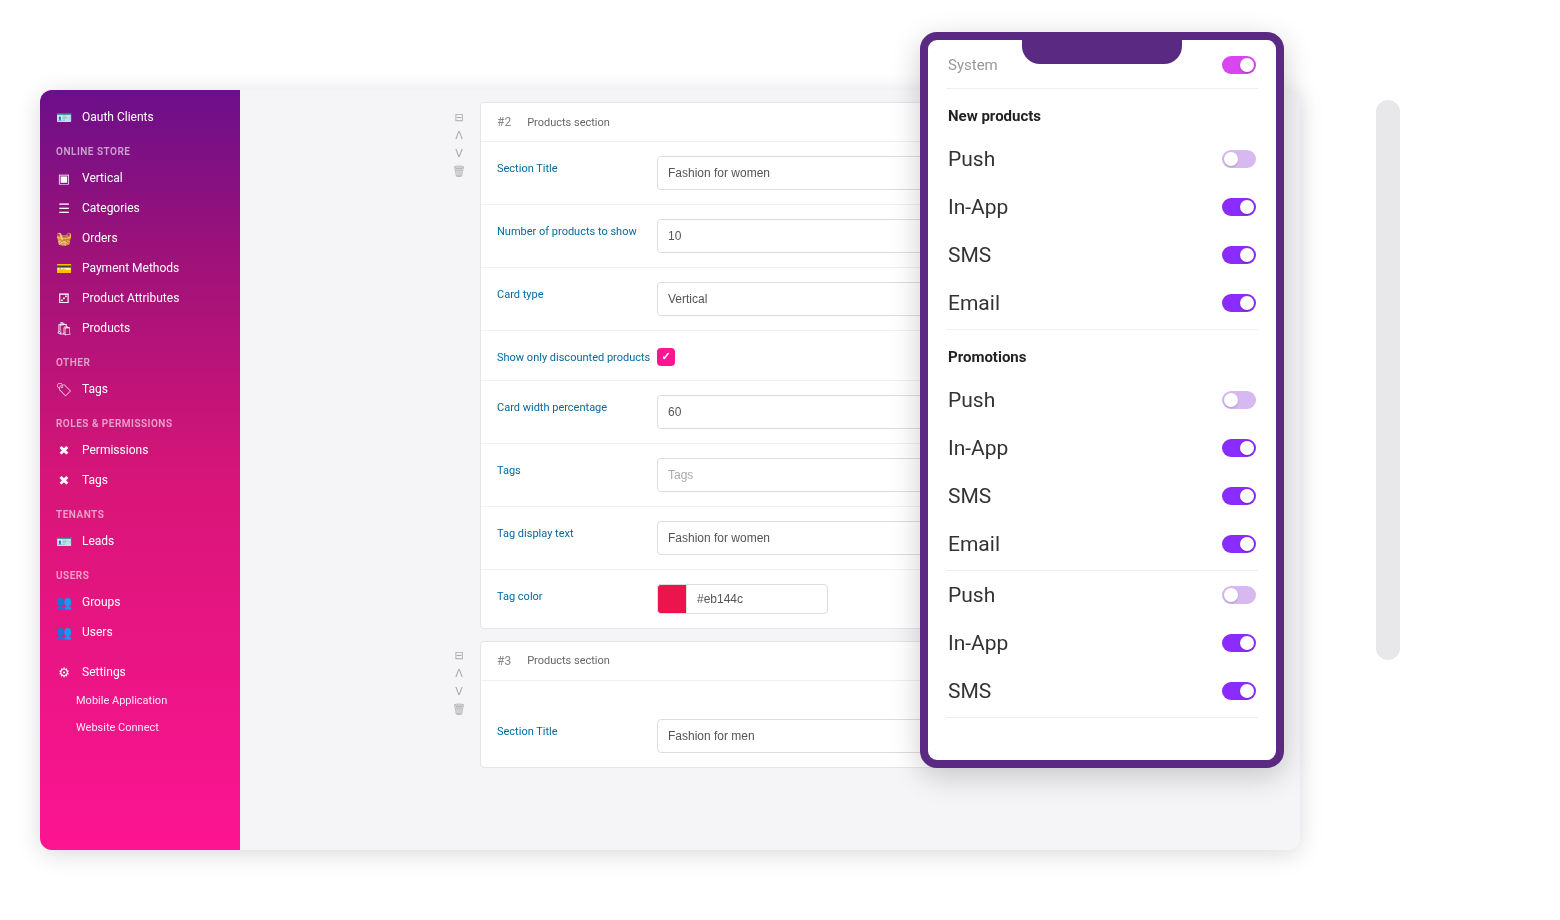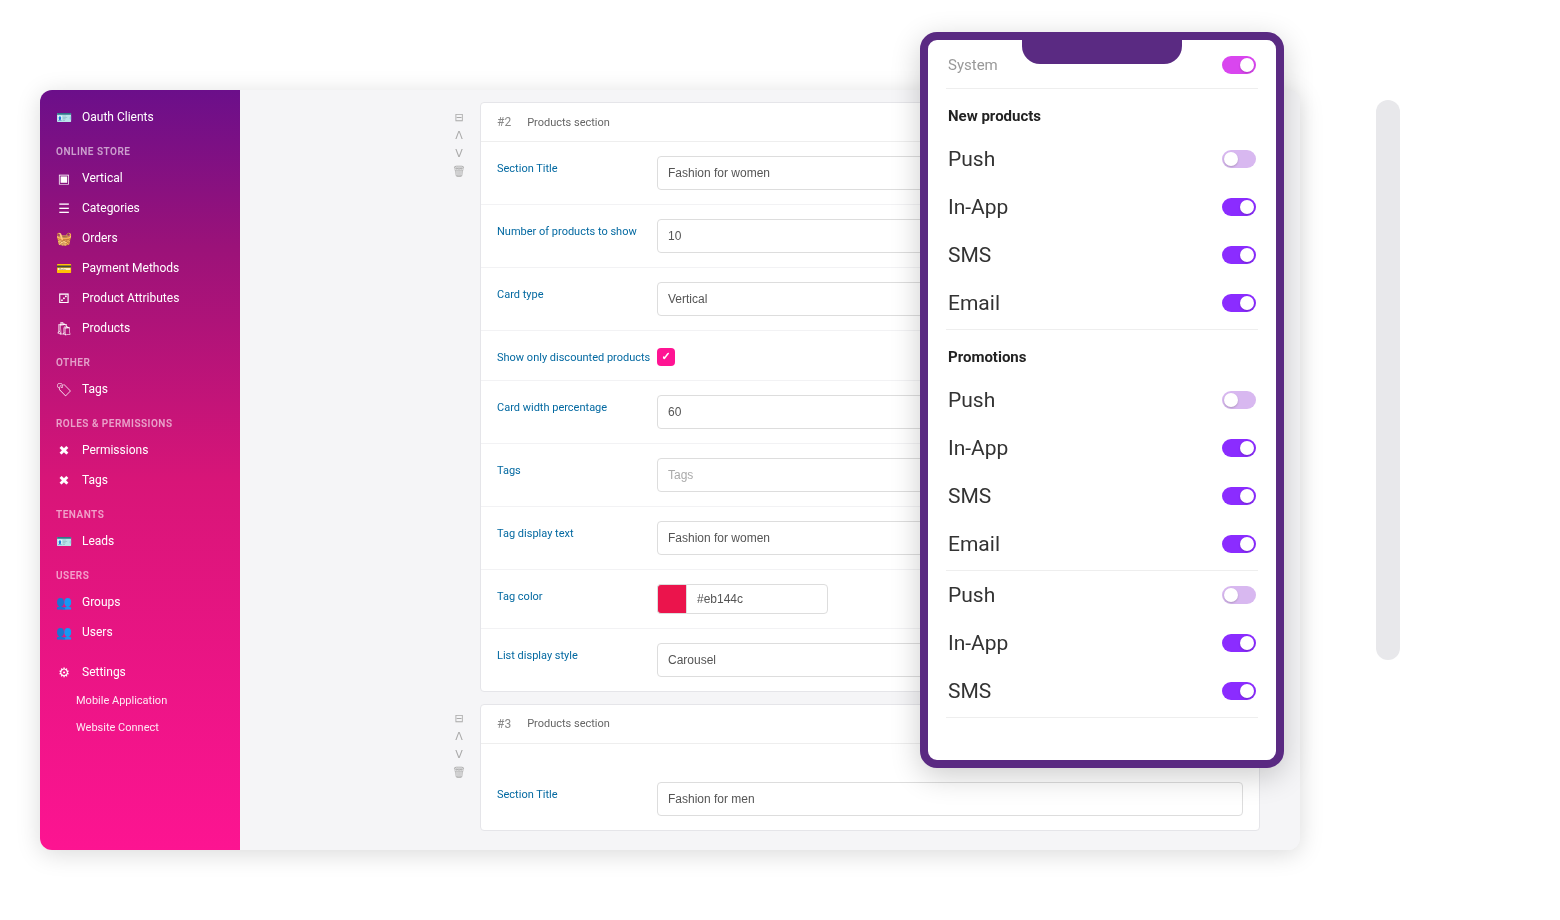--- a/index.html
+++ b/index.html
@@ -170,24 +170,20 @@
         <div class="form-label">Tag display text</div>
         <input class="form-input" value="Fashion for women" style="">
       </div>
       <div class="form-row">
         <div class="form-label">Tag color</div>
         <div class="color-row">
           <div class="color-swatch" style="background:#eb144c"></div>
           <input class="color-input" value="#eb144c" style="">
         </div>
       </div>
-      <div class="form-row">
-        <div class="form-label">List display style</div>
-        <input class="form-input" value="Carousel" style="">
-      </div>
     </div>
 
     <div class="form-card">
       <div class="form-header">
         <div class="form-header-controls">
           <span class="hctl">⊟</span>
           <span class="hctl">ᐱ</span>
           <span class="hctl">ᐯ</span>
           <span class="hctl">🗑</span>
         </div>

